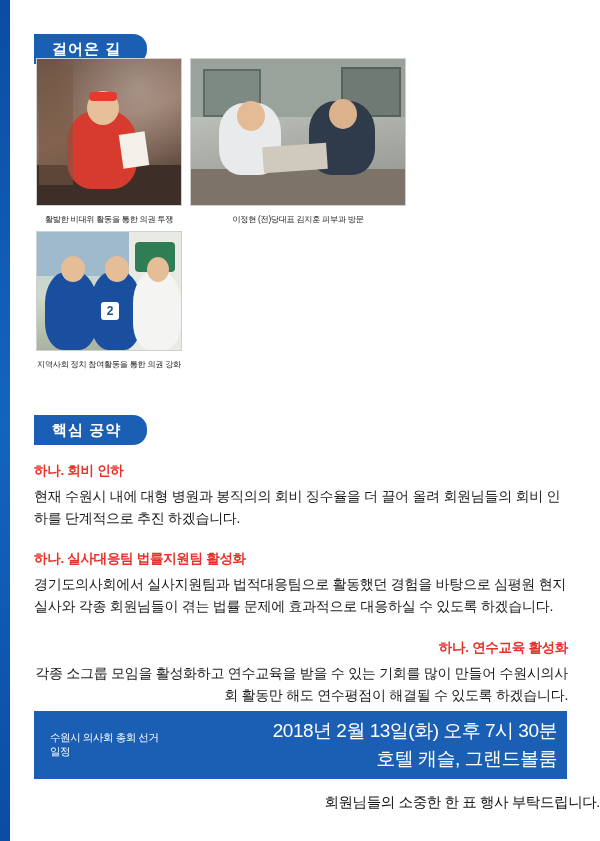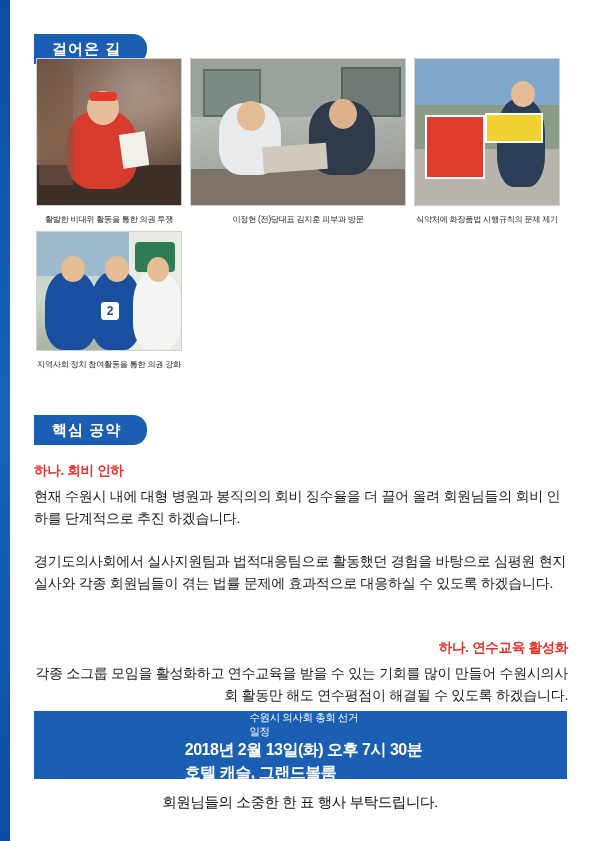--- a/index.html
+++ b/index.html
@@ -103,43 +103,42 @@
     left: 34px;
     top: 711px;
     width: 533px;
     height: 68px;
     background: #1b5fb4;
     color: #ffffff;
     display: flex;
     align-items: center;
     box-sizing: border-box;
     padding-left: 16px;
-    flex-direction: column;
   }
   .banner-label {
     font-size: 10.5px;
     line-height: 1.3;
     width: 118px;
     letter-spacing: -0.4px;
   }
   .banner-main {
     flex: 1;
-    text-align: left;
-    font-size: 16px;
-    font-weight: bold;
+    text-align: right;
+    font-size: 19px;
+    font-weight: normal;
     line-height: 1.45;
     letter-spacing: -0.5px;
     padding-right: 10px;
   }
   .closing {
     position: absolute;
     left: 0;
     top: 793px;
     width: 600px;
-    text-align: center;
+    text-align: right;
     font-size: 14.5px;
     color: #111111;
     letter-spacing: -0.4px;
   }
 </style>
 </head>
 <body>
 
 <div class="page">
 
@@ -174,32 +173,20 @@
           <div style="position:absolute;left:0;bottom:0;width:100%;height:36px;background:#7e7368;"></div>
           <div class="figure" style="left:28px;bottom:30px;width:62px;height:72px;background:#e9eaec;"></div>
           <div class="head" style="left:46px;bottom:74px;width:28px;height:30px;background:#e3bb95;"></div>
           <div class="figure" style="left:118px;bottom:30px;width:66px;height:74px;background:#2f3a4a;"></div>
           <div class="head" style="left:138px;bottom:76px;width:28px;height:30px;background:#dcb28d;"></div>
           <div style="position:absolute;left:72px;bottom:34px;width:64px;height:26px;background:#cfcabd;transform:rotate(-4deg);"></div>
         </div>
         <div class="photo-cap">이정현 (전)당대표 김지훈 피부과 방문</div>
       </div>
 
-      <div class="photo-cell">
-        <div class="ph" style="width:146px;height:148px;background:linear-gradient(180deg,#9ec6e8 0%,#bcd6e6 35%,#9aa49a 100%);">
-          <div style="position:absolute;left:0;top:0;width:100%;height:52px;background:#7fa8cc;"></div>
-          <div style="position:absolute;left:0;top:46px;width:100%;height:46px;background:#8b9b86;"></div>
-          <div style="position:absolute;left:0;bottom:0;width:100%;height:56px;background:#b9b4ab;"></div>
-          <div class="figure" style="left:82px;bottom:18px;width:48px;height:88px;background:#2b3d57;"></div>
-          <div class="head" style="left:96px;bottom:98px;width:24px;height:26px;background:#e4bd97;"></div>
-          <div style="position:absolute;left:10px;top:56px;width:56px;height:60px;background:#e23c2e;border:2px solid #fff;"></div>
-          <div style="position:absolute;left:70px;top:54px;width:54px;height:26px;background:#f2d232;border:2px solid #fff;"></div>
-        </div>
-        <div class="photo-cap">식약처에 화장품법 시행규칙의 문제 제기</div>
-      </div>
 
     </div>
 
     <div class="photo-row">
 
 
 
       <div class="photo-cell">
         <div class="ph" style="width:146px;height:120px;background:linear-gradient(180deg,#b9cfe0 0%,#cfd8c9 55%,#a9b39f 100%);">
           <div style="position:absolute;left:0;top:0;width:100%;height:44px;background:#9fb9cd;"></div>
@@ -222,20 +209,21 @@
   <div class="ribbon" style="left:34px; top:415px;">
     <span>핵심 공약</span>
   </div>
 
   <div class="pledge-block" style="top:462px;">
     <div class="pledge-title">하나. 회비 인하</div>
     <div class="pledge-body">현재 수원시 내에 대형 병원과 봉직의의 회비 징수율을 더 끌어 올려 회원님들의 회비 인하를 단계적으로 추진 하겠습니다.</div>
   </div>
 
   <div class="pledge-block" style="top:550px;">
+    <div class="pledge-title">하나. 실사대응팀 법률지원팀 활성화</div>
     <div class="pledge-body">경기도의사회에서 실사지원팀과 법적대응팀으로 활동했던 경험을 바탕으로 심평원 현지 실사와 각종 회원님들이 겪는 법률 문제에 효과적으로 대응하실 수 있도록 하겠습니다.</div>
   </div>
 
   <div class="pledge-block" style="top:639px;text-align:right;">
     <div class="pledge-title">하나. 연수교육 활성화</div>
     <div class="pledge-body">각종 소그룹 모임을 활성화하고 연수교육을 받을 수 있는 기회를 많이 만들어 수원시의사회 활동만 해도 연수평점이 해결될 수 있도록 하겠습니다.</div>
   </div>
 
   <div class="banner">
     <div class="banner-label">수원시 의사회 총회 선거 일정</div>

